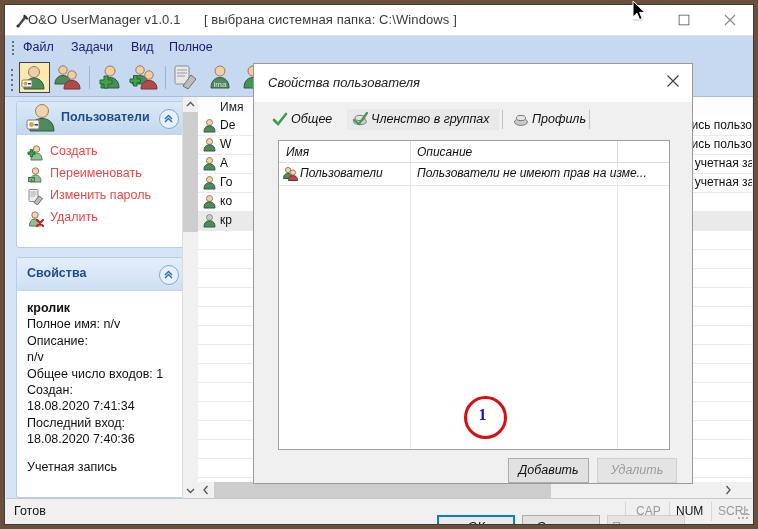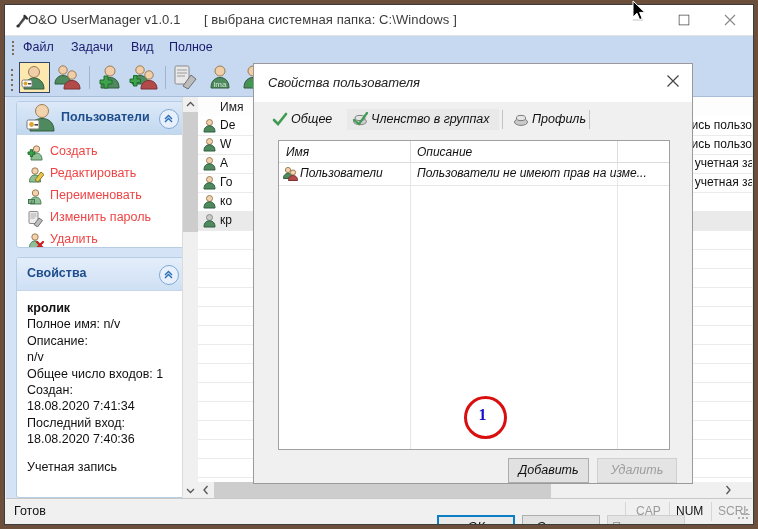--- a/index.html
+++ b/index.html
@@ -282,30 +282,20 @@
       <div class="grp-body">
         <div class="task">
           <span class="task-ico">
             <svg width="17" height="17" viewBox="0 0 17 17">
               <ellipse cx="9.5" cy="5" rx="3.2" ry="3.2" fill="#f2d3ad" stroke="#a07c57"></ellipse>
               <path d="M4 16 C4 11 6.5 9 9.5 9 C12.5 9 15 11 15 16 Z" fill="#8fbf95" stroke="#4d7d56"></path>
               <path d="M1 8 h2.3 v-2.3 h2.3 v2.3 h2.3 v2.3 h-2.3 v2.3 h-2.3 v-2.3 h-2.3 z" fill="#3fa34d" stroke="#1e6e2d"></path>
             </svg>
           </span>
           <span class="task-lbl">Создать</span>
-        </div>
-        <div class="task">
-          <span class="task-ico">
-            <svg width="17" height="17" viewBox="0 0 17 17">
-              <ellipse cx="8" cy="5" rx="3.2" ry="3.2" fill="#f2d3ad" stroke="#a07c57"></ellipse>
-              <path d="M2.5 16 C2.5 11 5 9 8 9 C11 9 13.5 11 13.5 16 Z" fill="#8fbf95" stroke="#4d7d56"></path>
-              <path d="M8 14 L14 6 L17 8.5 L11 16 Z" fill="#e8c84a" stroke="#8a7420"></path>
-            </svg>
-          </span>
-          <span class="task-lbl">Редактировать</span>
         </div>
         <div class="task">
           <span class="task-ico">
             <svg width="17" height="17" viewBox="0 0 17 17">
               <ellipse cx="8.5" cy="5" rx="3.2" ry="3.2" fill="#f2d3ad" stroke="#a07c57"></ellipse>
               <path d="M3 16 C3 11 5.5 9 8.5 9 C11.5 9 14 11 14 16 Z" fill="#8fbf95" stroke="#4d7d56"></path>
               <rect x="1" y="11" width="7" height="5" fill="#3f7a4a"></rect>
               <text x="4.5" y="15.2" font-size="4.5" fill="#d8ecd8" text-anchor="middle" font-family="Liberation Sans">ım</text>
             </svg>
           </span>

